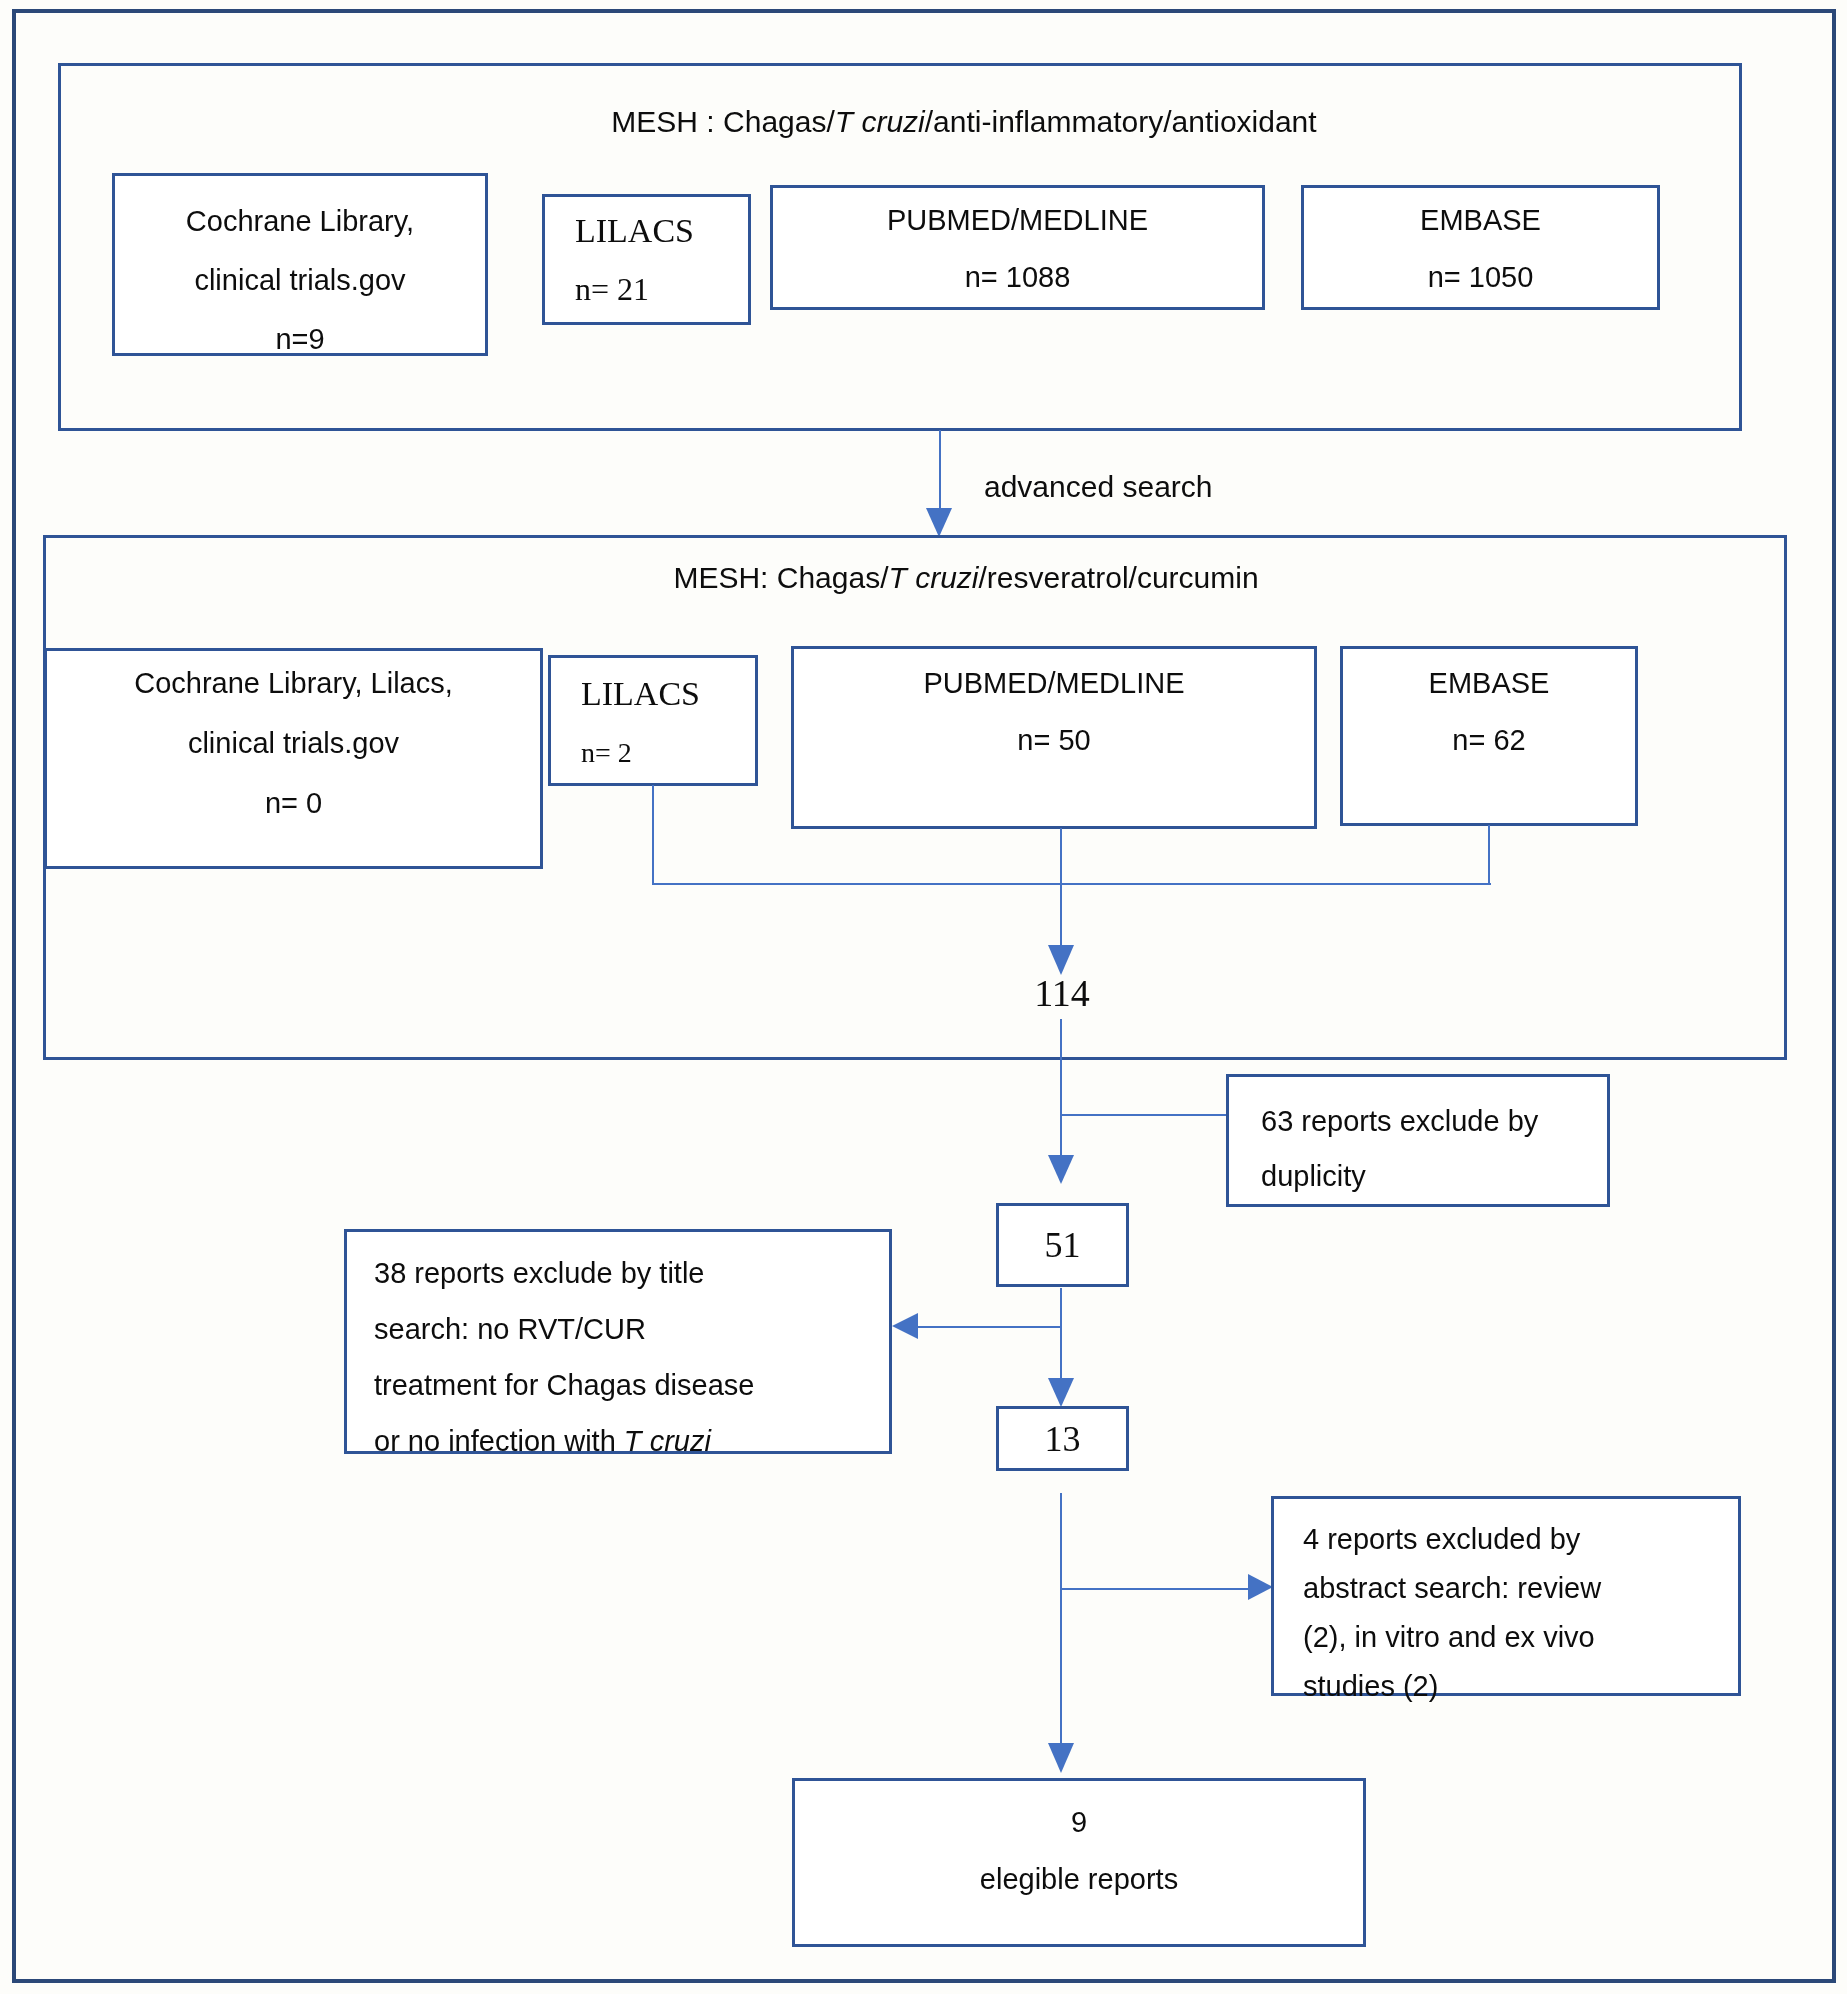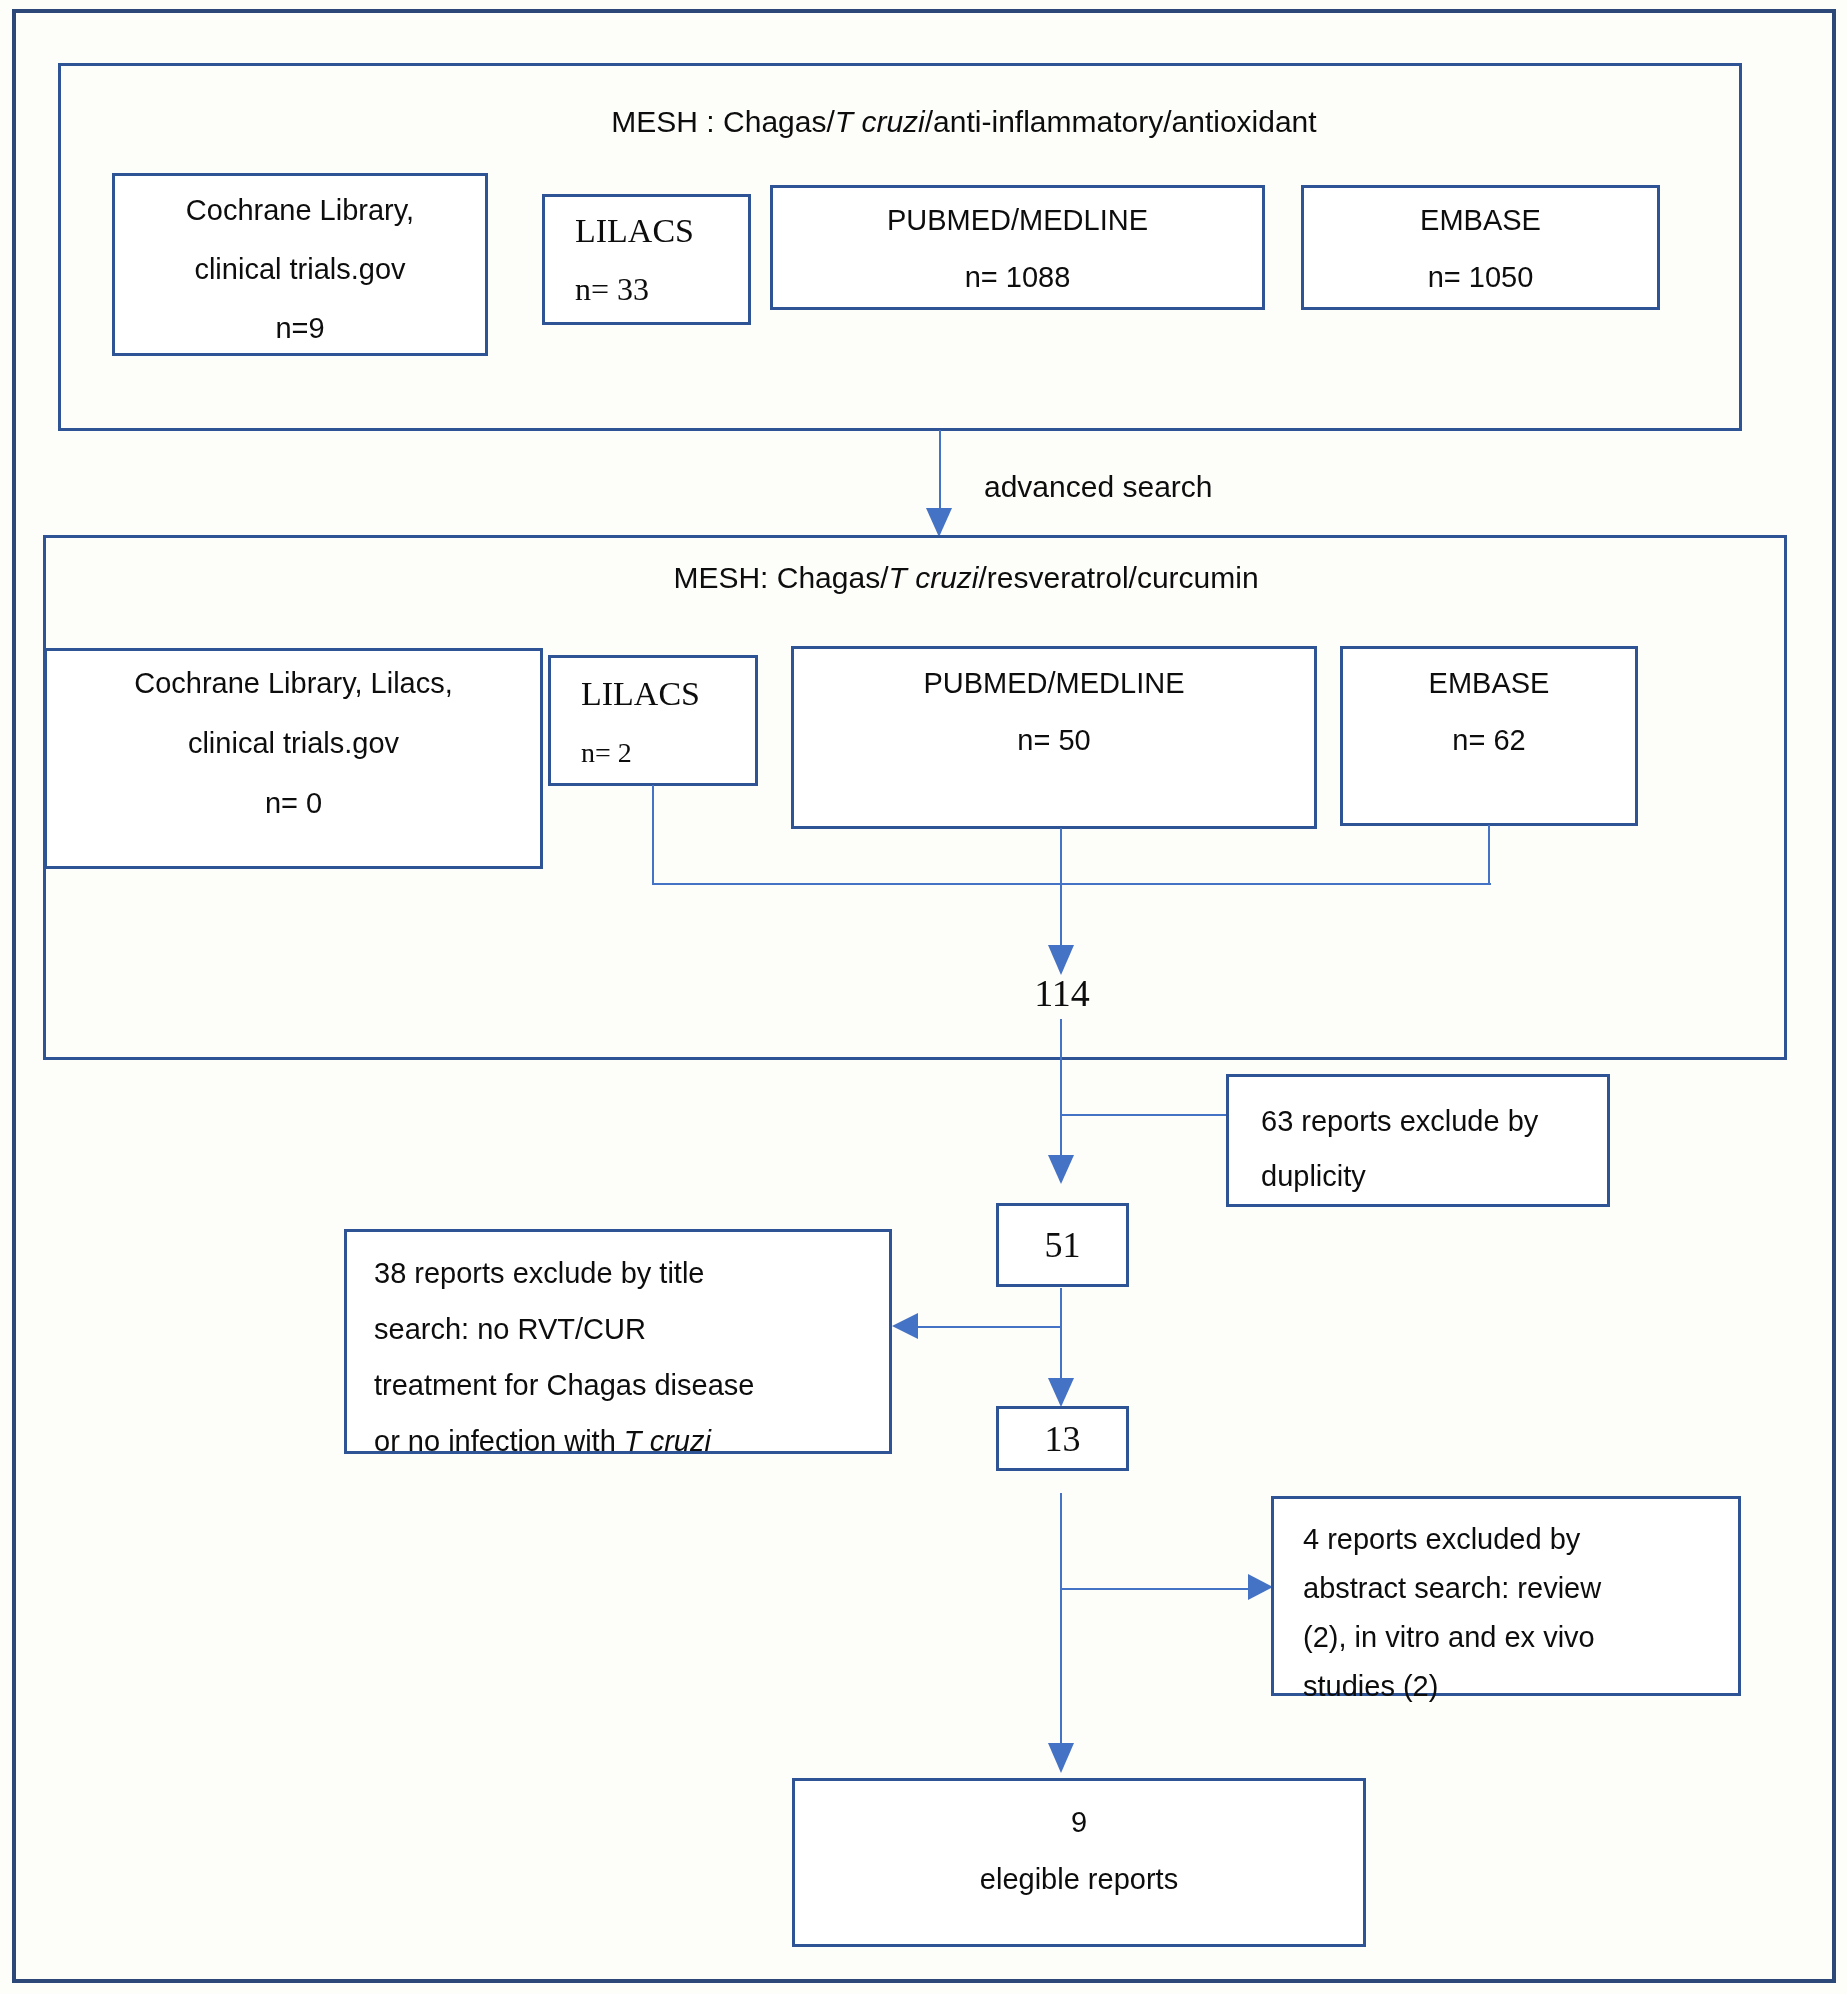--- a/index.html
+++ b/index.html
@@ -68,29 +68,29 @@
 <div id="canvas">
 
   <div class="frame" style="left:11.5px;top:9.4px;width:1824px;height:1974px;border:4.7px solid var(--page-border);"></div>
 
   <div class="section" style="left:58px;top:63px;width:1684px;height:368px;"></div>
 
   <div class="title-row" style="left:240px;top:102px;width:1448px;">
     <span>MESH : Chagas/</span><i>T cruzi</i><span>/anti-inflammatory/antioxidant</span>
   </div>
 
-  <div class="box box-text centered" style="left:112px;top:173px;width:376px;height:183px;line-height:59px;padding-top:5px;">
+  <div class="box box-text centered" style="left:112px;top:173px;width:376px;height:183px;line-height:59px;padding-top:16px;">
     <span class="line-item">Cochrane Library,</span>
     <span class="line-item">clinical trials.gov</span>
     <span class="line-item">n=9</span>
   </div>
 
   <div class="box serif" style="left:542px;top:194px;width:209px;height:131px;font-size:34px;line-height:58px;padding:5.2px 0 0 30px;">
     <span class="line-item">LILACS</span>
-    <span class="line-item" style="font-size:32px;">n= 33</span>
+    <span class="line-item" style="font-size:32px;">n= 21</span>
   </div>
 
   <div class="box box-text centered" style="left:770px;top:185px;width:495px;height:125px;line-height:57px;padding-top:4.2px;">
     <span class="line-item">PUBMED/MEDLINE</span>
     <span class="line-item">n= 1088</span>
   </div>
 
   <div class="box box-text centered" style="left:1301px;top:185px;width:359px;height:125px;line-height:57px;padding-top:4.2px;">
     <span class="line-item">EMBASE</span>
     <span class="line-item">n= 1050</span>

